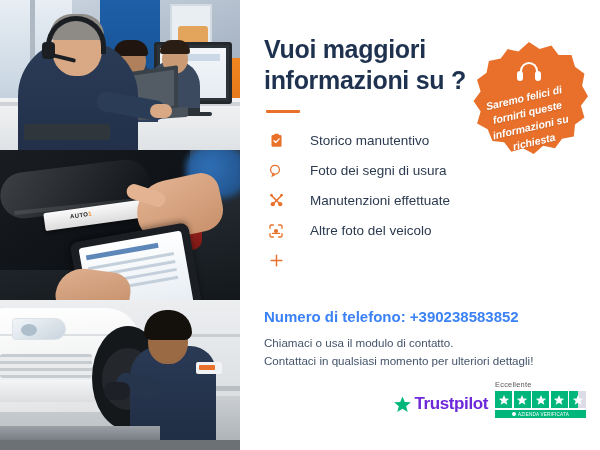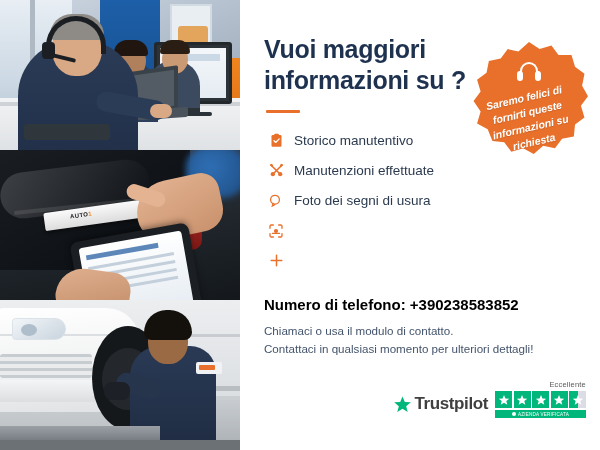--- a/index.html
+++ b/index.html
@@ -338,51 +338,51 @@
     width: 24px;
     flex: 0 0 24px;
     display: flex;
     align-items: center;
     justify-content: center;
     color: #e8702a;
   }
   .feature .fl {
     font-size: 13.5px;
     color: #2b3a4f;
-    margin-left: 6px;
+    margin-left: 22px;
     white-space: nowrap;
   }
 
   .phone {
-    margin-top: 22px;
+    margin-top: 34px;
     font-size: 15px;
     font-weight: bold;
-    color: #000000;
+    color: #3b82f6;
     white-space: nowrap;
   }
   .sub {
     margin-top: 9px;
     font-size: 11.6px;
     line-height: 1.55;
     color: #44546b;
   }
 
   
   .trust {
     position: absolute;
     right: 14px;
     bottom: 32px;
     display: flex;
     align-items: flex-end;
     gap: 7px;
   }
   .tp-logo { display:flex; align-items:center; gap:3px; padding-bottom:4px; }
   .tp-logo .star { width:19px; height:19px; color:#00b67a; }
-  .tp-logo .word { font-size:17px; font-weight:bold; color:#404040; letter-spacing:-.4px; }
-  .tp-right { display:flex; flex-direction:column; align-items:flex-end; }
+  .tp-logo .word { font-size:17px; font-weight:bold; color:#6d28d9; letter-spacing:-.4px; }
+  .tp-right { display:flex; flex-direction:column; align-items:flex-start; }
   .tp-ecc { font-size:7.5px; color:#5a5a5a; margin-bottom:2px; letter-spacing:.2px; }
   .tp-stars { display:flex; gap:1.5px; }
   .tp-stars .box {
     width:17px; height:17px; background:#00b67a;
     display:flex; align-items:center; justify-content:center;
   }
   .tp-stars .box.half { background: linear-gradient(90deg,#00b67a 55%,#dcdce6 55%); }
   .tp-stars .box svg { width:12px; height:12px; color:#ffffff; }
   .tp-verified {
     margin-top:2px;
@@ -499,53 +499,54 @@
             <rect x="4" y="3" width="16" height="19" rx="2"></rect>
             <rect x="8.5" y="1" width="7" height="4" rx="1" fill="currentColor"></rect>
             <path d="M8 12.4l2.7 2.7L16.4 9.4" stroke="#ffffff" stroke-width="2" fill="none" stroke-linecap="round" stroke-linejoin="round"></path>
           </svg>
         </span>
         <span class="fl">Storico manutentivo</span>
       </div>
 
       <div class="feature">
         <span class="ic">
+          <svg viewBox="0 0 24 24" width="16" height="16" fill="none" stroke="currentColor" stroke-width="1.9" stroke-linecap="round">
+            <circle cx="10.5" cy="10" r="6.6"></circle>
+            <path d="M7.6 15.4l-1.1 4 3.6-2"></path>
+          </svg>
+        </span>
+        <span class="fl">Foto dei segni di usura</span>
+      </div>
+
+      <div class="feature">
+        <span class="ic">
           <svg viewBox="0 0 24 24" width="17" height="17" fill="none" stroke="currentColor" stroke-width="2.2" stroke-linecap="round">
             <path d="M4.5 4.5l11 11"></path>
             <path d="M19.5 4.5l-11 11"></path>
             <path d="M3.2 3.2l2.6-.6 1.4 2.6-1.6 1.6-2.6-1.4z" fill="currentColor" stroke="none"></path>
             <path d="M20.8 3.2l-2.6-.6-1.4 2.6 1.6 1.6 2.6-1.4z" fill="currentColor" stroke="none"></path>
             <circle cx="17.2" cy="17.2" r="3" fill="currentColor" stroke="none"></circle>
             <circle cx="6.8" cy="17.2" r="3" fill="currentColor" stroke="none"></circle>
           </svg>
         </span>
         <span class="fl">Manutenzioni effettuate</span>
-      </div>
-
-      <div class="feature">
-        <span class="ic">
-          <svg viewBox="0 0 24 24" width="16" height="16" fill="none" stroke="currentColor" stroke-width="1.9" stroke-linecap="round">
-            <circle cx="10.5" cy="10" r="6.6"></circle>
-            <path d="M7.6 15.4l-1.1 4 3.6-2"></path>
-          </svg>
-        </span>
-        <span class="fl">Foto dei segni di usura</span>
       </div>
 
       <div class="feature">
         <span class="ic">
           <svg viewBox="0 0 24 24" width="16" height="16" fill="none" stroke="currentColor" stroke-width="2" stroke-linecap="round">
             <path d="M3 8V4.8A1.8 1.8 0 014.8 3H8"></path>
             <path d="M16 3h3.2A1.8 1.8 0 0121 4.8V8"></path>
             <path d="M21 16v3.2a1.8 1.8 0 01-1.8 1.8H16"></path>
             <path d="M8 21H4.8A1.8 1.8 0 013 19.2V16"></path>
             <circle cx="12" cy="12" r="3.1" fill="currentColor" stroke="none"></circle>
             <path d="M6.6 15.6h10.8" stroke-width="1.6"></path>
           </svg>
         </span>
+        <span class="fl">Altre foto del veicolo</span>
       </div>
 
       <div class="feature">
         <span class="ic">
           <svg viewBox="0 0 24 24" width="17" height="17" fill="none" stroke="currentColor" stroke-width="2.1" stroke-linecap="round">
             <path d="M12 4.5v15M4.5 12h15"></path>
           </svg>
         </span>
       </div>
 

